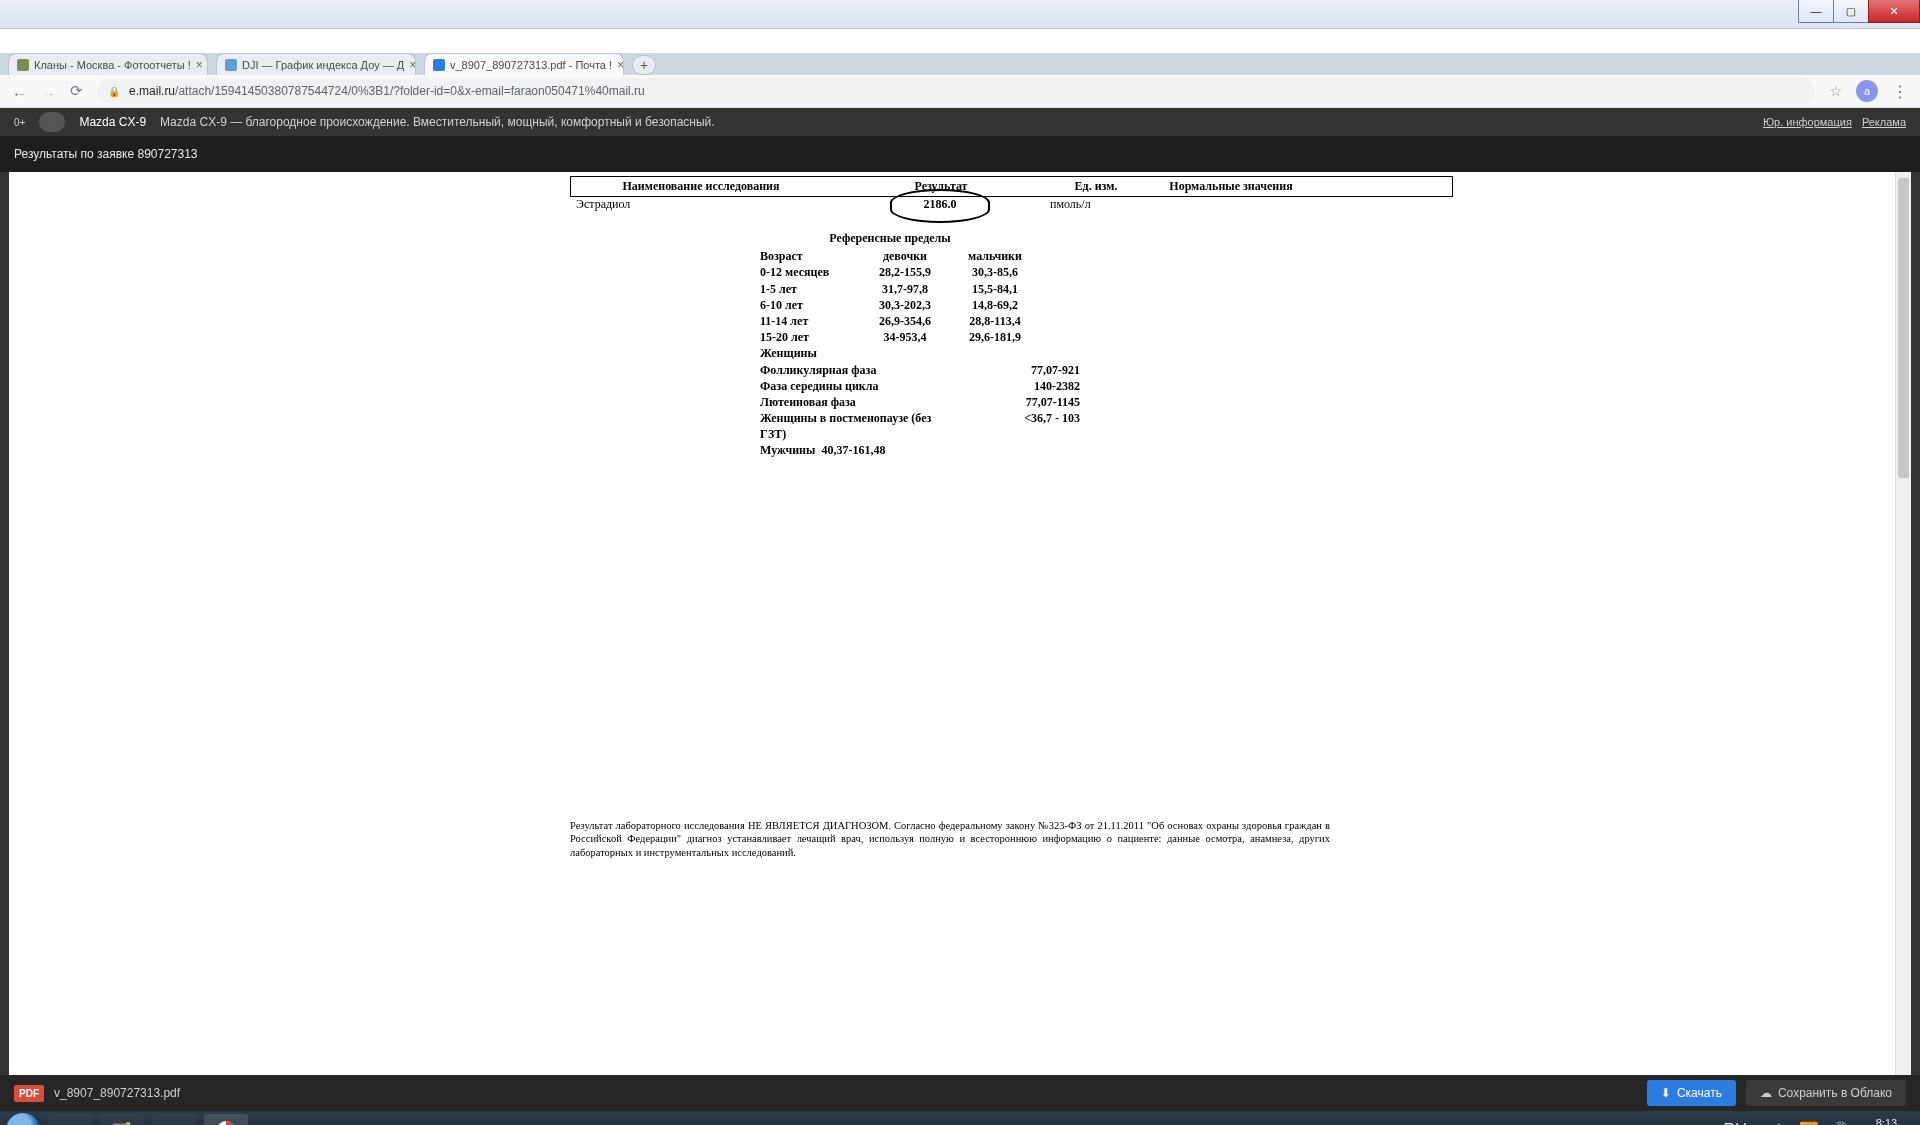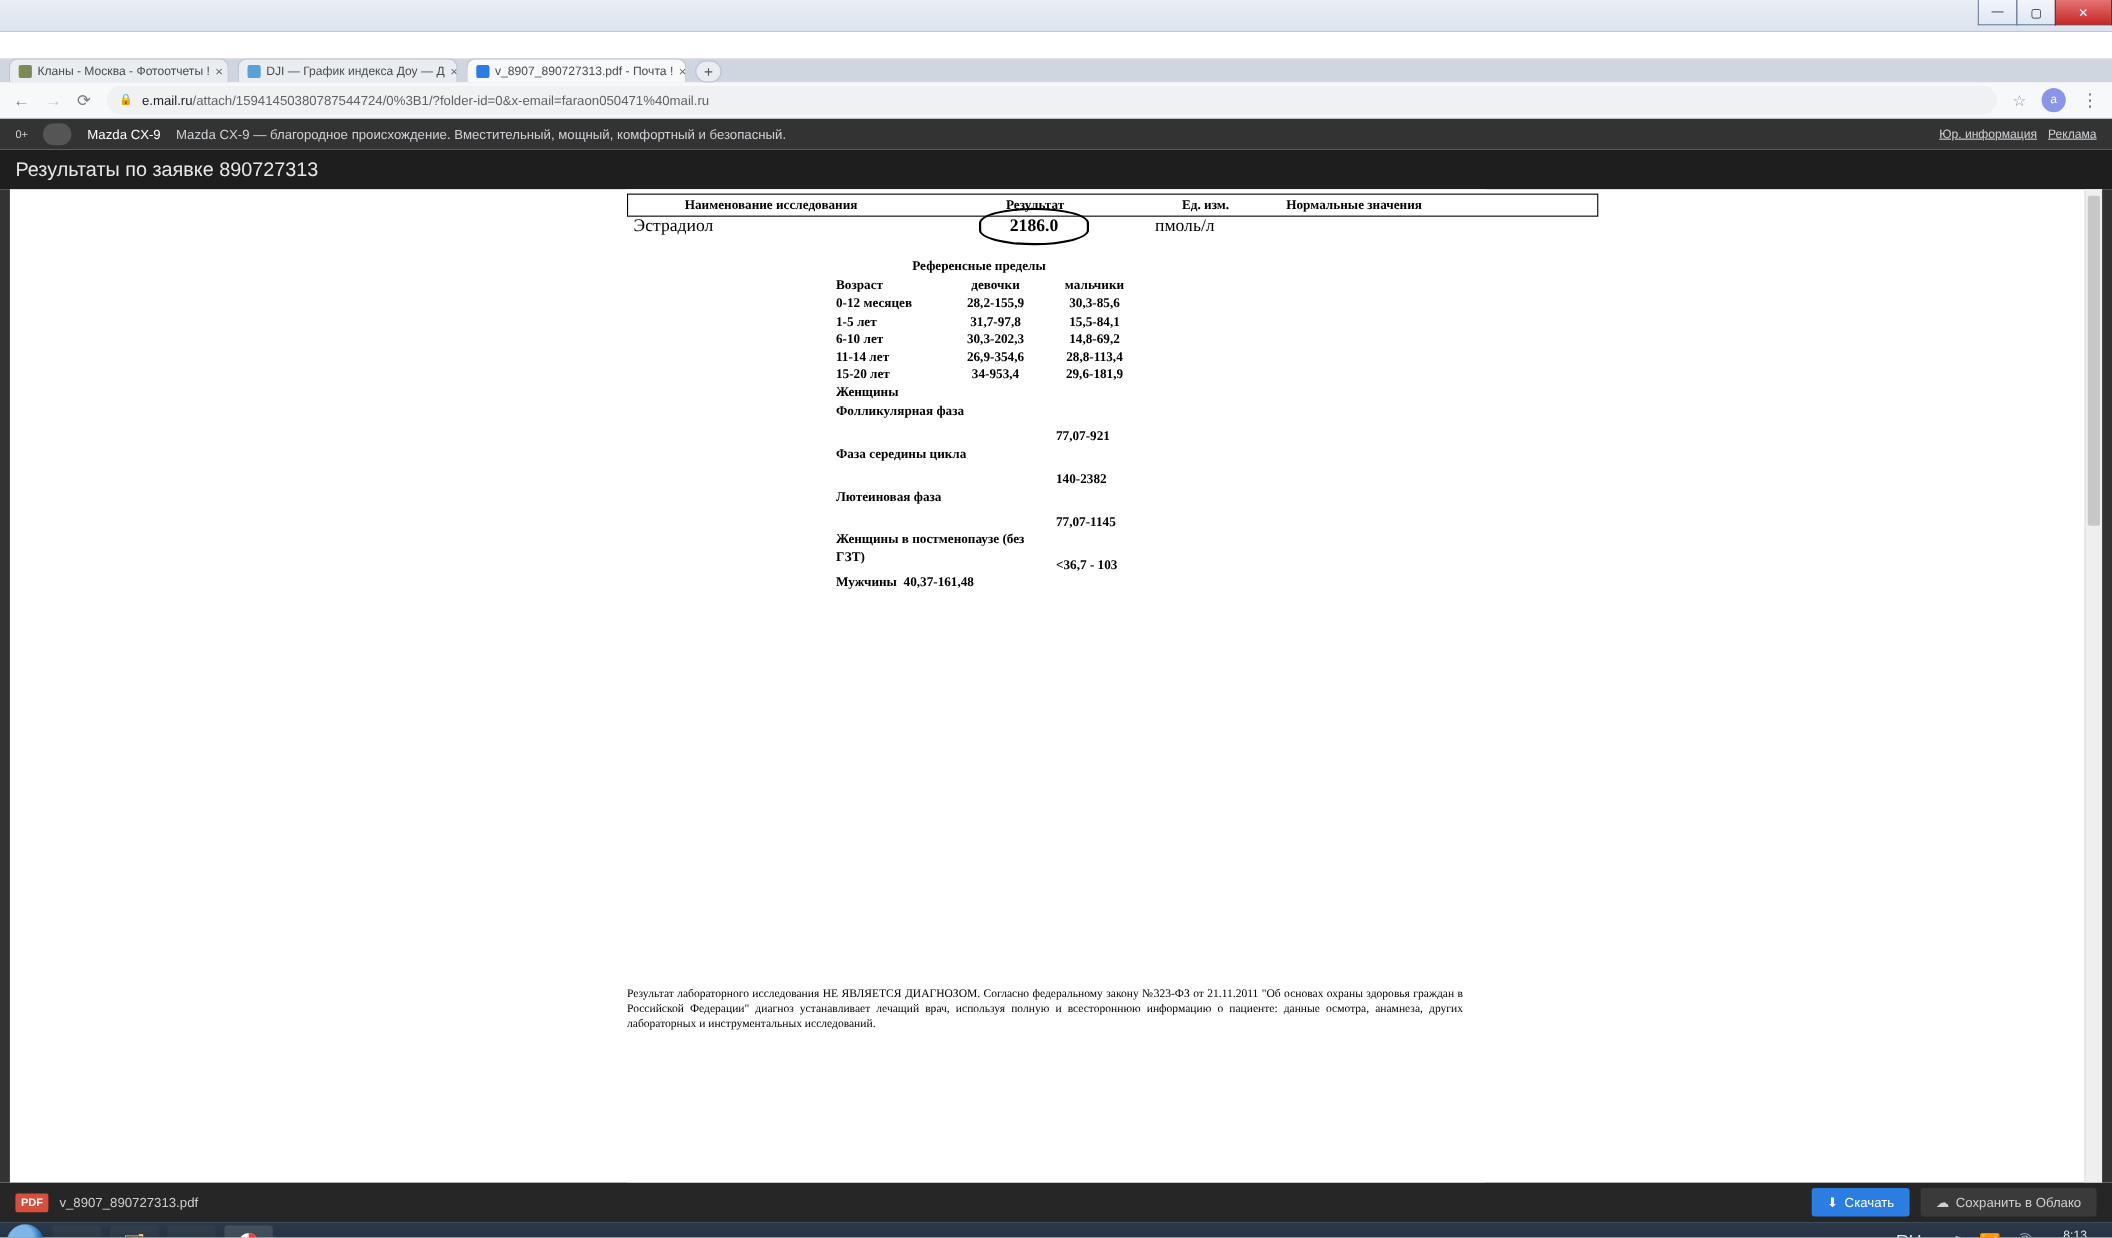--- a/index.html
+++ b/index.html
@@ -26,44 +26,44 @@
   .star { color:#8a8e96; font-size:14px; }
   .avatar { width:22px; height:22px; border-radius:50%; background:#8b95e8; color:#fff; font-size:11px; display:flex; align-items:center; justify-content:center; }
   .kebab { font-size:16px; color:#6a6e76; }
   
   .adbar { height:28px; background:#333; color:#cfd2d6; display:flex; align-items:center; font-size:12px; padding:0 14px; gap:14px;}
   .adbar .age { font-size:10px; }
   .adbar .logo { width:26px; height:20px; background:#555; border-radius:10px; }
   .adbar .brand { color:#fff; font-weight:400; }
   .adbar .right { margin-left:auto; display:flex; gap:10px; text-decoration:underline; font-size:11px;}
   
-  .pagehdr { height:36px; background:#1e1e1e; color:#e8e8e8; display:flex; align-items:center; padding:0 14px; font-size:18px;}
+  .pagehdr { height:36px; background:#1e1e1e; color:#e8e8e8; display:flex; align-items:center; padding:0 14px; font-size:12px;}
   
   .stage-wrap { position:relative; height:calc(1125px - 29px - 22px - 33px - 28px - 36px - 36px - 38px); background:#333; }
   .stage { position:absolute; left:9px; right:9px; top:0; bottom:0; background:#fff; display:flex; justify-content:center; overflow:hidden;}
   .pdf-page { width:780px; background:#fff; padding:0 0 20px 0; font-family:"Times New Roman",serif; color:#000;}
   
   .hdr-table { margin:4px 0 0 0; border:1px solid #000; display:grid; grid-template-columns:260px 220px 90px 180px; width:883px; font-size:12px; font-weight:bold; }
   .hdr-table > div { padding:2px 4px; text-align:center; }
   .hdr-table > div + div { }
   
   .sec-title { font-weight:bold; font-size:14px; margin:12px 0 2px 6px;}
-  .result-row { display:grid; grid-template-columns:260px 220px 90px 180px; width:760px; font-size:16px;}
+  .result-row { display:grid; grid-template-columns:260px 220px 90px 180px; width:760px; font-size:12px;}
   .result-row .name { padding-left:6px; }
   .result-row .val { text-align:center; font-weight:bold; position:relative;}
   .ellipse { border:2px solid #000; border-radius:50%/40%; width:100px; height:34px; position:absolute; left:50%; top:-8px; transform:translateX(-50%);}
   .result-row .unit { text-align:left; }
   .ref-block { margin:18px 0 0 190px; font-size:12px; font-weight:bold; line-height:1.35;}
   .ref-title { text-align:center; width:260px; margin-bottom:2px;}
   .ref-head { display:grid; grid-template-columns:100px 90px 90px; }
   .ref-head span:nth-child(2),.ref-head span:nth-child(3){ text-align:center;}
   .ref-row { display:grid; grid-template-columns:100px 90px 90px;}
   .ref-row span:nth-child(2),.ref-row span:nth-child(3){ text-align:center; }
   .phase-row { display:grid; grid-template-columns:200px 120px;}
-  .phase-row span:nth-child(2){ text-align:left;margin-top:23px;}
+  .phase-row span:nth-child(2){ text-align:right;}
   .footnote { font-size:10.5px; margin-top:360px; width:760px; text-align:justify; line-height:1.3;}
   
   .scroll { position:absolute; right:0; top:0; bottom:0; width:16px; background:#efefef; border-left:1px solid #ddd;}
   .scroll .thumb { position:absolute; left:2px; right:2px; top:6px; height:300px; background:#c7c7c7; border-radius:2px;}
   
   .dlbar { height:36px; background:#262626; display:flex; align-items:center; padding:0 14px; gap:10px; color:#cfcfcf; font-size:12px; justify-content:space-between;}
   .dl-left { display:flex; align-items:center; gap:10px;}
   .pdf-badge { background:#d84d3b; color:#fff; font-size:10px; font-weight:bold; padding:3px 5px; border-radius:2px;}
   .dl-right { display:flex; gap:10px;}
   .btn-primary { background:#2b7de1; color:#fff; padding:6px 14px; border-radius:3px; display:flex; align-items:center; gap:6px; font-size:12px;}

